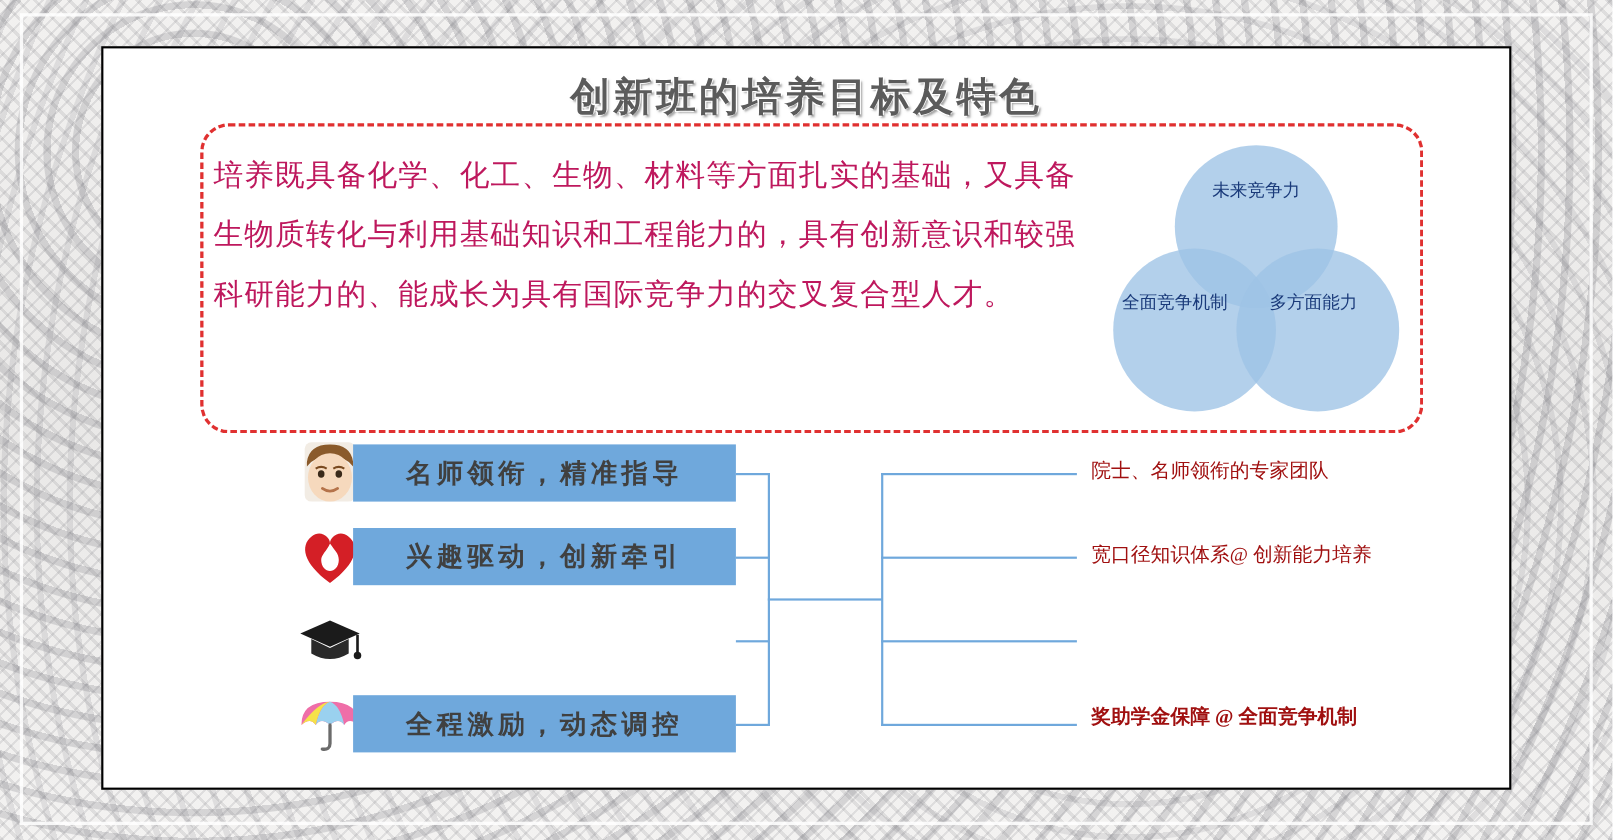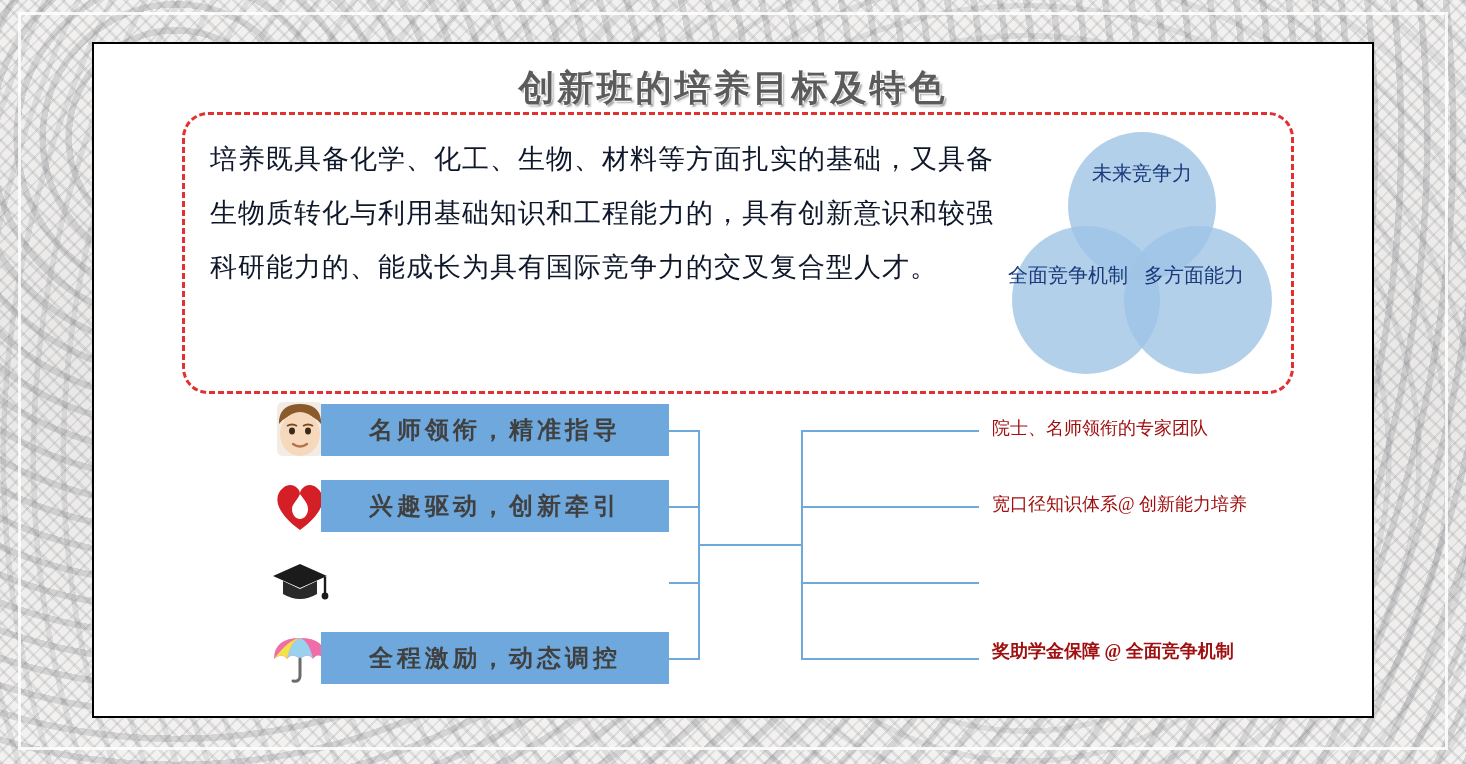--- a/index.html
+++ b/index.html
@@ -71,26 +71,26 @@
     left: 88px;
     top: 68px;
     width: 1112px;
     height: 282px;
     border: 3px dashed #e03030;
     border-radius: 26px;
     box-sizing: border-box;
   }
   #goal-text {
     position: absolute;
-    left: 116px;
+    left: 100px;
     top: 88px;
     width: 800px;
     font-size: 27px;
     line-height: 54px;
-    color: #0f172a;
+    color: #be185d;
     letter-spacing: 1px;
     font-family: "Liberation Serif", "DejaVu Serif", serif;
   }
 
   
   #venn {
     position: absolute;
     left: 918px;
     top: 88px;
     width: 260px;
@@ -104,21 +104,21 @@
     background: #9dc3e6;
     opacity: 0.78;
   }
   #venn-top  { left: 56px; top: 0px; }
   #venn-left { left: 0px;  top: 94px; }
   #venn-right{ left: 112px;top: 94px; }
   .venn-label {
     position: absolute;
     width: 120px;
     text-align: center;
-    font-size: 20px;
+    font-size: 16px;
     line-height: 27px;
     color: #1a3a7a;
     z-index: 5;
   }
   #venn-label-top  { left: 70px; top: 28px; }
   #venn-label-left { left: -4px; top: 130px; }
   #venn-label-right{ left: 122px;top: 130px; }
 
   
   .feature-row {

